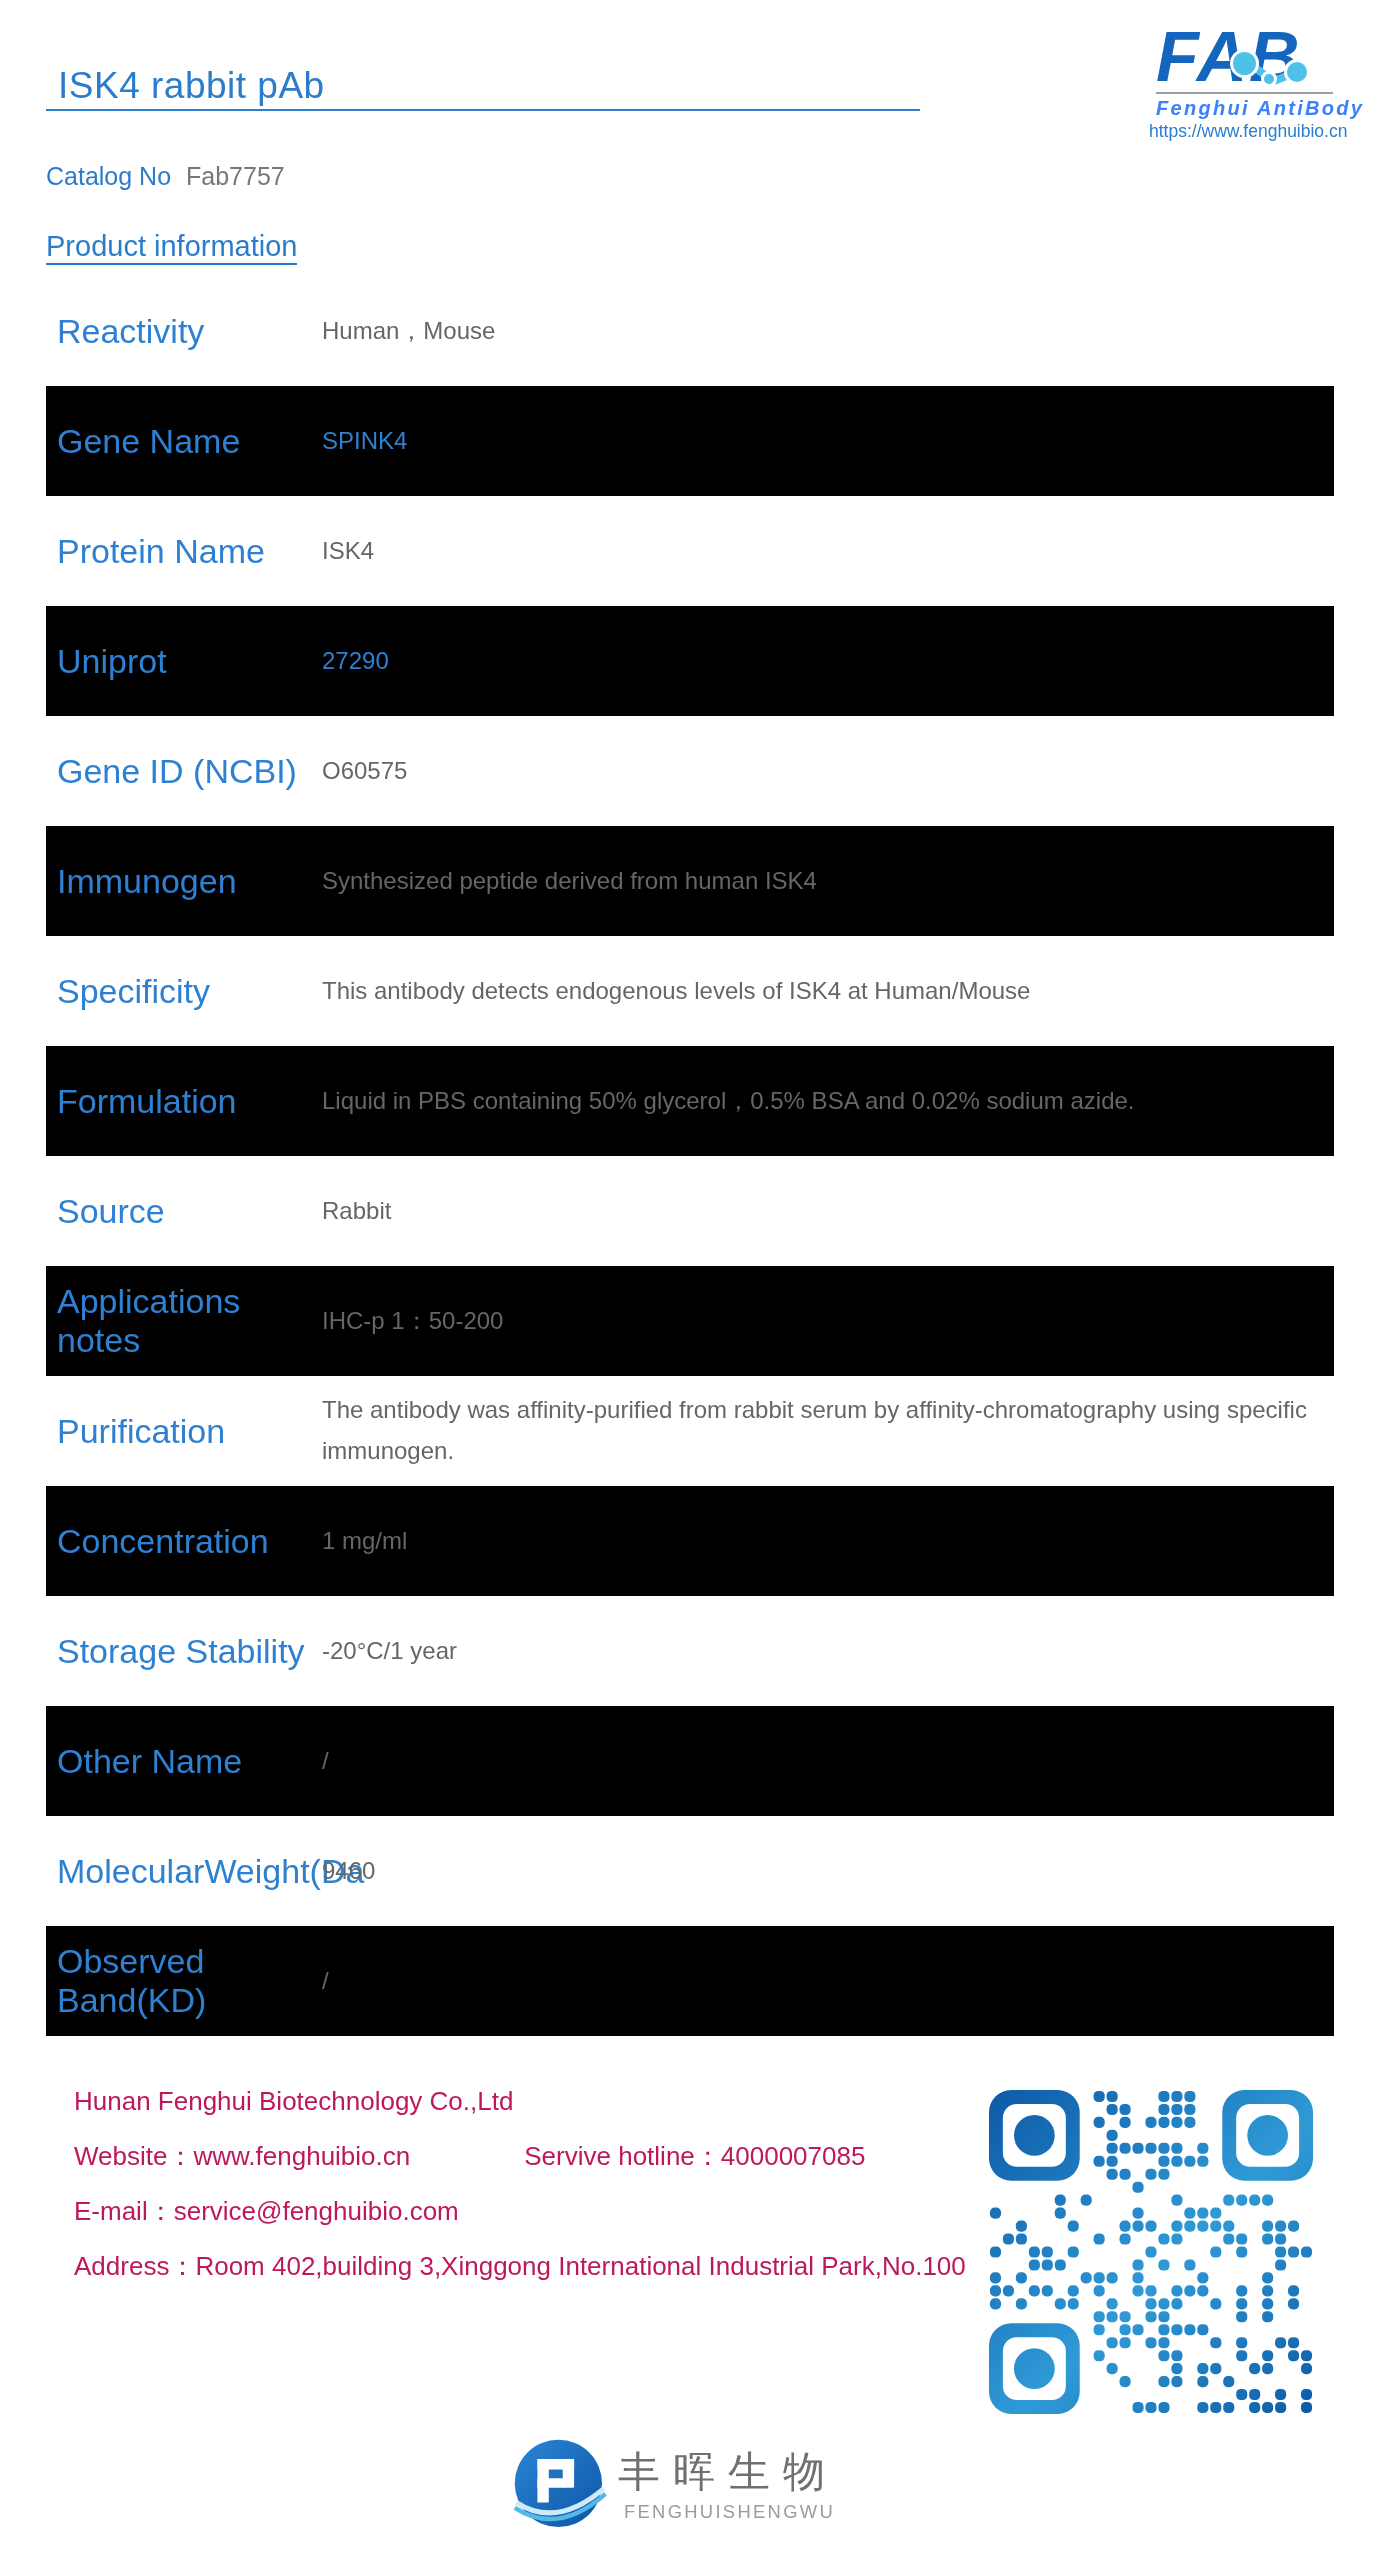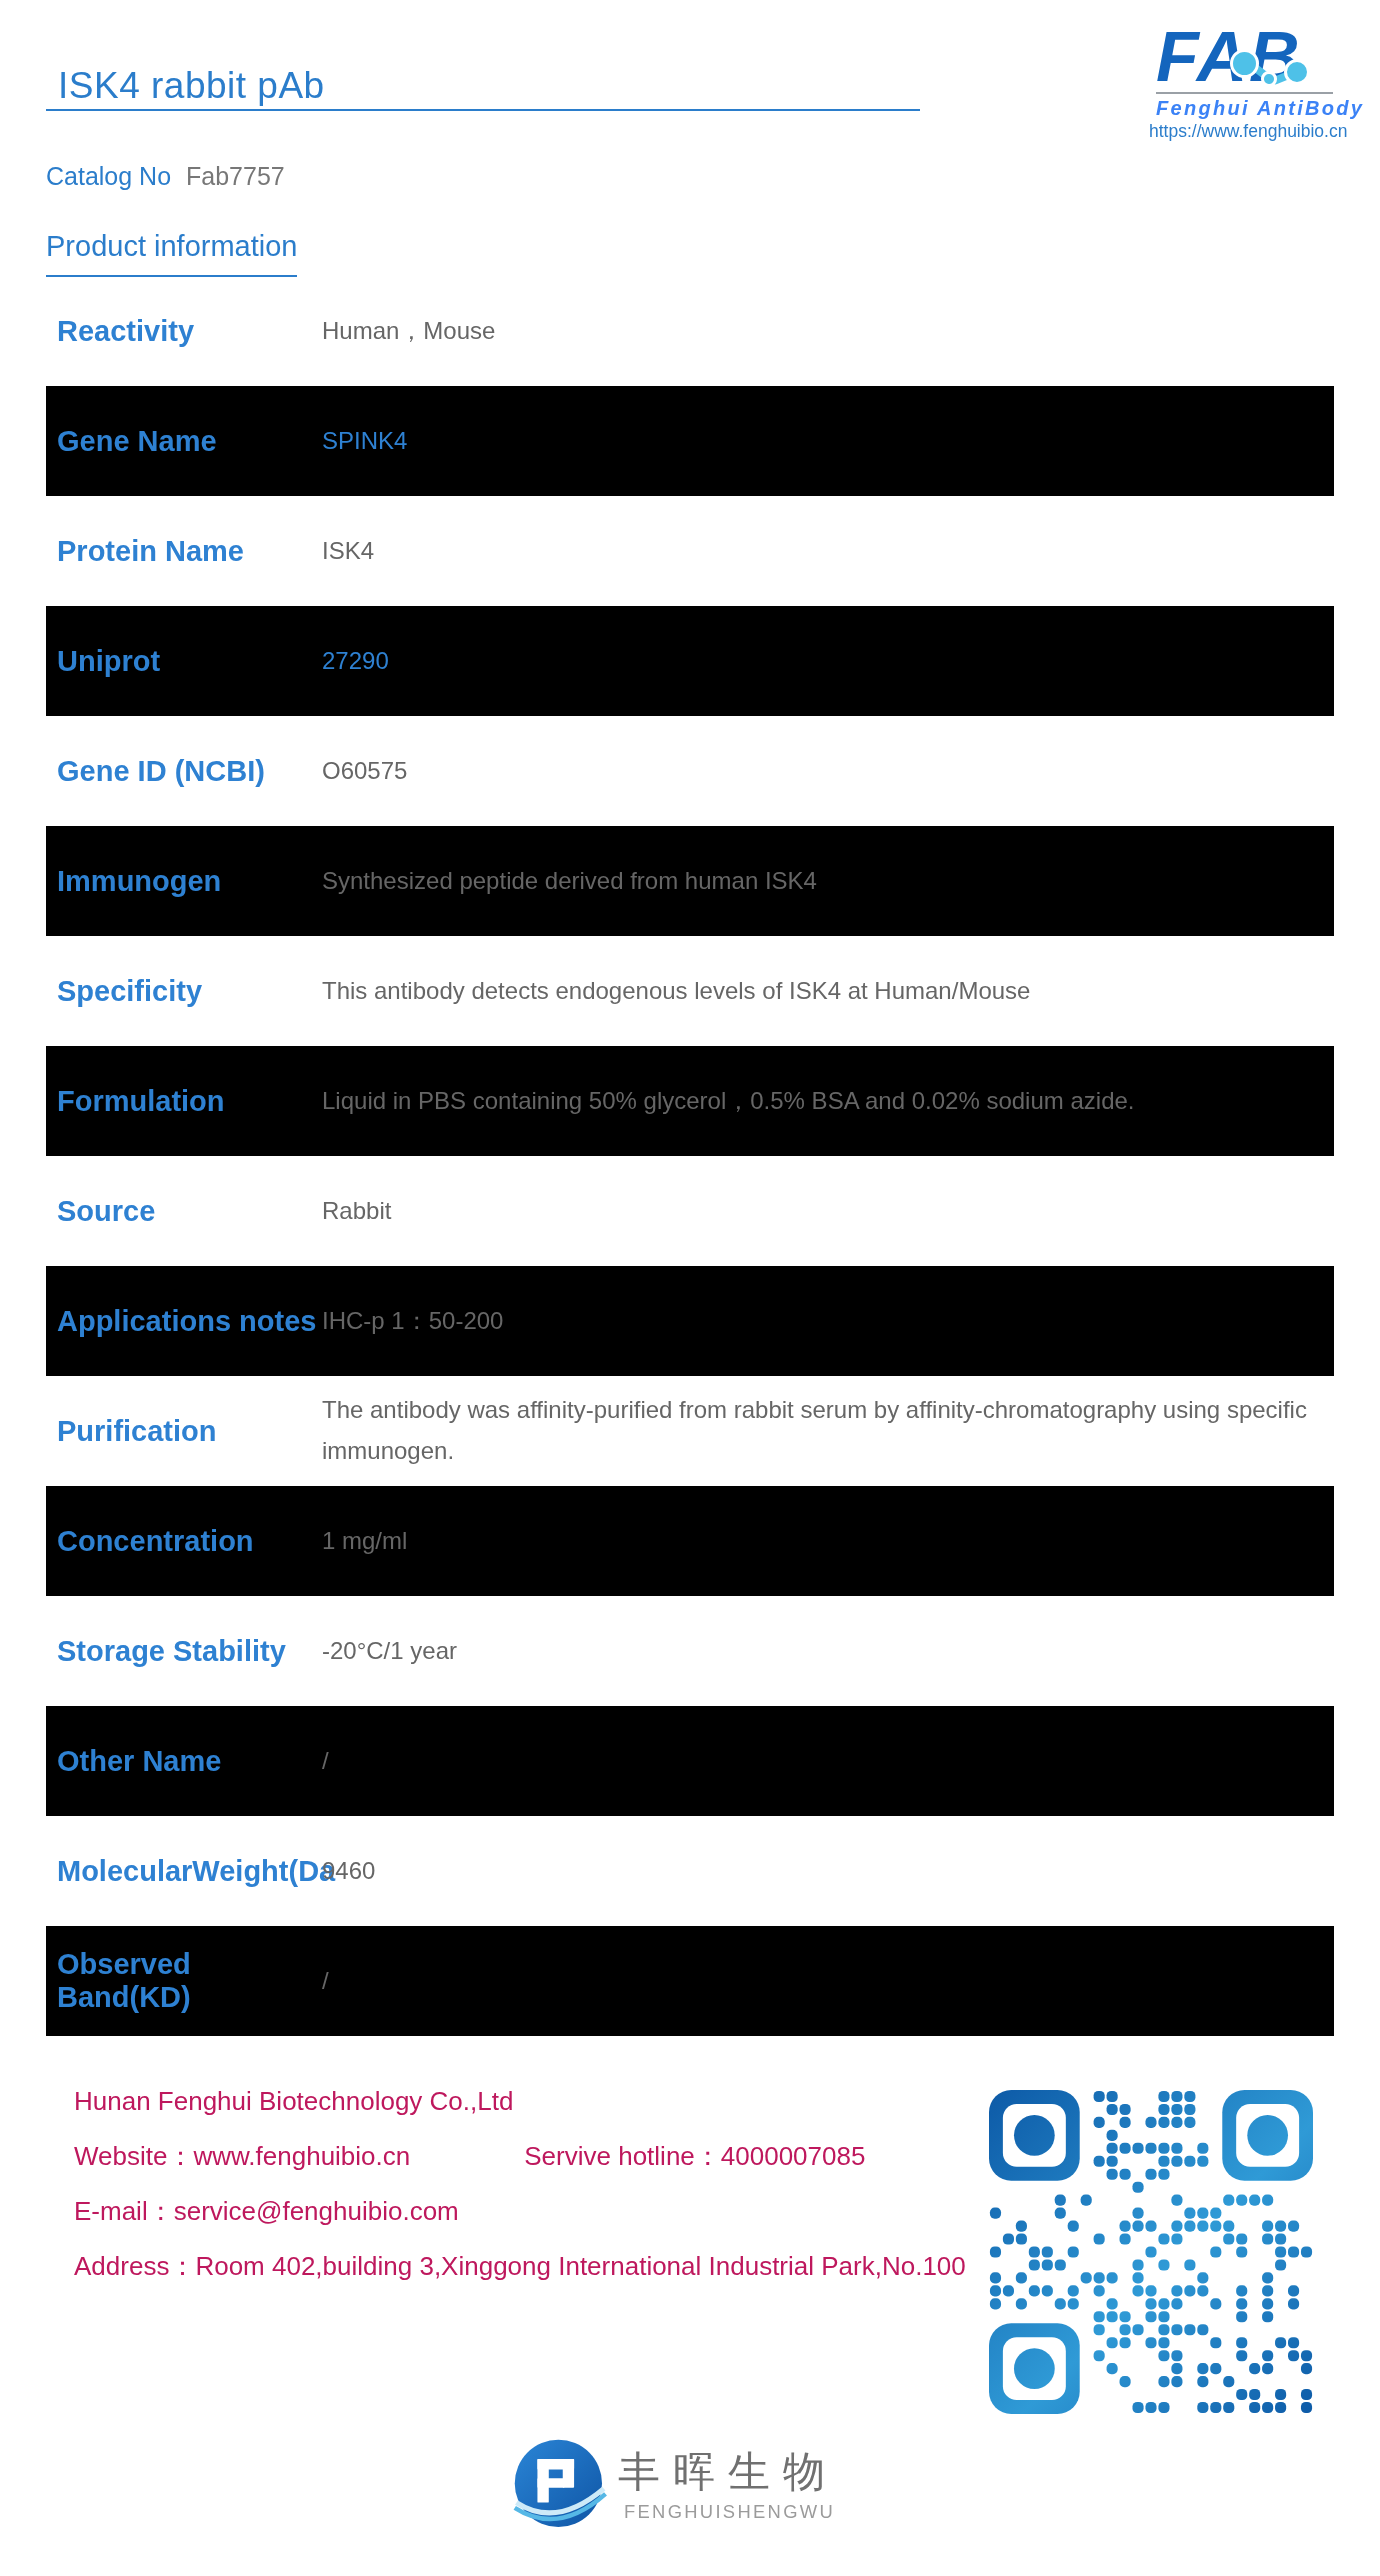--- a/index.html
+++ b/index.html
@@ -29,27 +29,27 @@
   .brand-sub{
     position:absolute;left:1156px;top:97px;width:184px;font-size:20px;font-weight:bold;
     font-style:italic;color:#3b82f6;letter-spacing:2.3px;white-space:nowrap;
   }
   .brand-url{position:absolute;left:1149px;top:121px;font-size:17.5px;color:#2b7dcb;text-decoration:none;white-space:nowrap;}
   .catalog{position:absolute;left:46px;top:162px;font-size:25px;}
   .cat-label{display:inline-block;width:140px;color:#2b7dcb;}
   .cat-value{color:#777;}
   .section-title{
     position:absolute;left:46px;top:230px;margin:0;font-size:29px;font-weight:400;
-    color:#2b7dcb;padding-bottom:12px;border-bottom:2.8px solid #2b7dcb;
+    color:#2b7dcb;padding-bottom:0;border-bottom:2.8px solid #2b7dcb;
   }
   
   .table{position:absolute;left:46px;top:276px;width:1288px;}
   .trow{display:flex;align-items:center;min-height:110px;}
   .trow.alt{background:#000000;}
-  .tlabel{flex:none;width:265px;padding-left:11px;font-size:29px;color:#2e81d2;font-weight:bold;}
+  .tlabel{flex:none;width:265px;padding-left:11px;font-size:34px;color:#2e81d2;}
   .tvalue{font-size:24px;color:#666;max-width:989px;word-break:break-all;line-height:1.7;}
   .tvalue.link{color:#2e81d2;}
   
   .footer{position:absolute;left:74px;top:2074px;font-size:26px;line-height:55px;color:#be185d;}
   .footer .indent{margin-left:112px;}
   .hotline-group{margin-left:114px;}
   .qr{position:absolute;left:989px;top:2090px;width:324px;height:324px;}
   
   .bf-circle{position:absolute;left:513px;top:2438px;width:96px;height:96px;}
   .bf-cn{position:absolute;left:618px;top:2444px;font-size:42px;color:#707070;letter-spacing:13px;font-weight:400;white-space:nowrap;}

